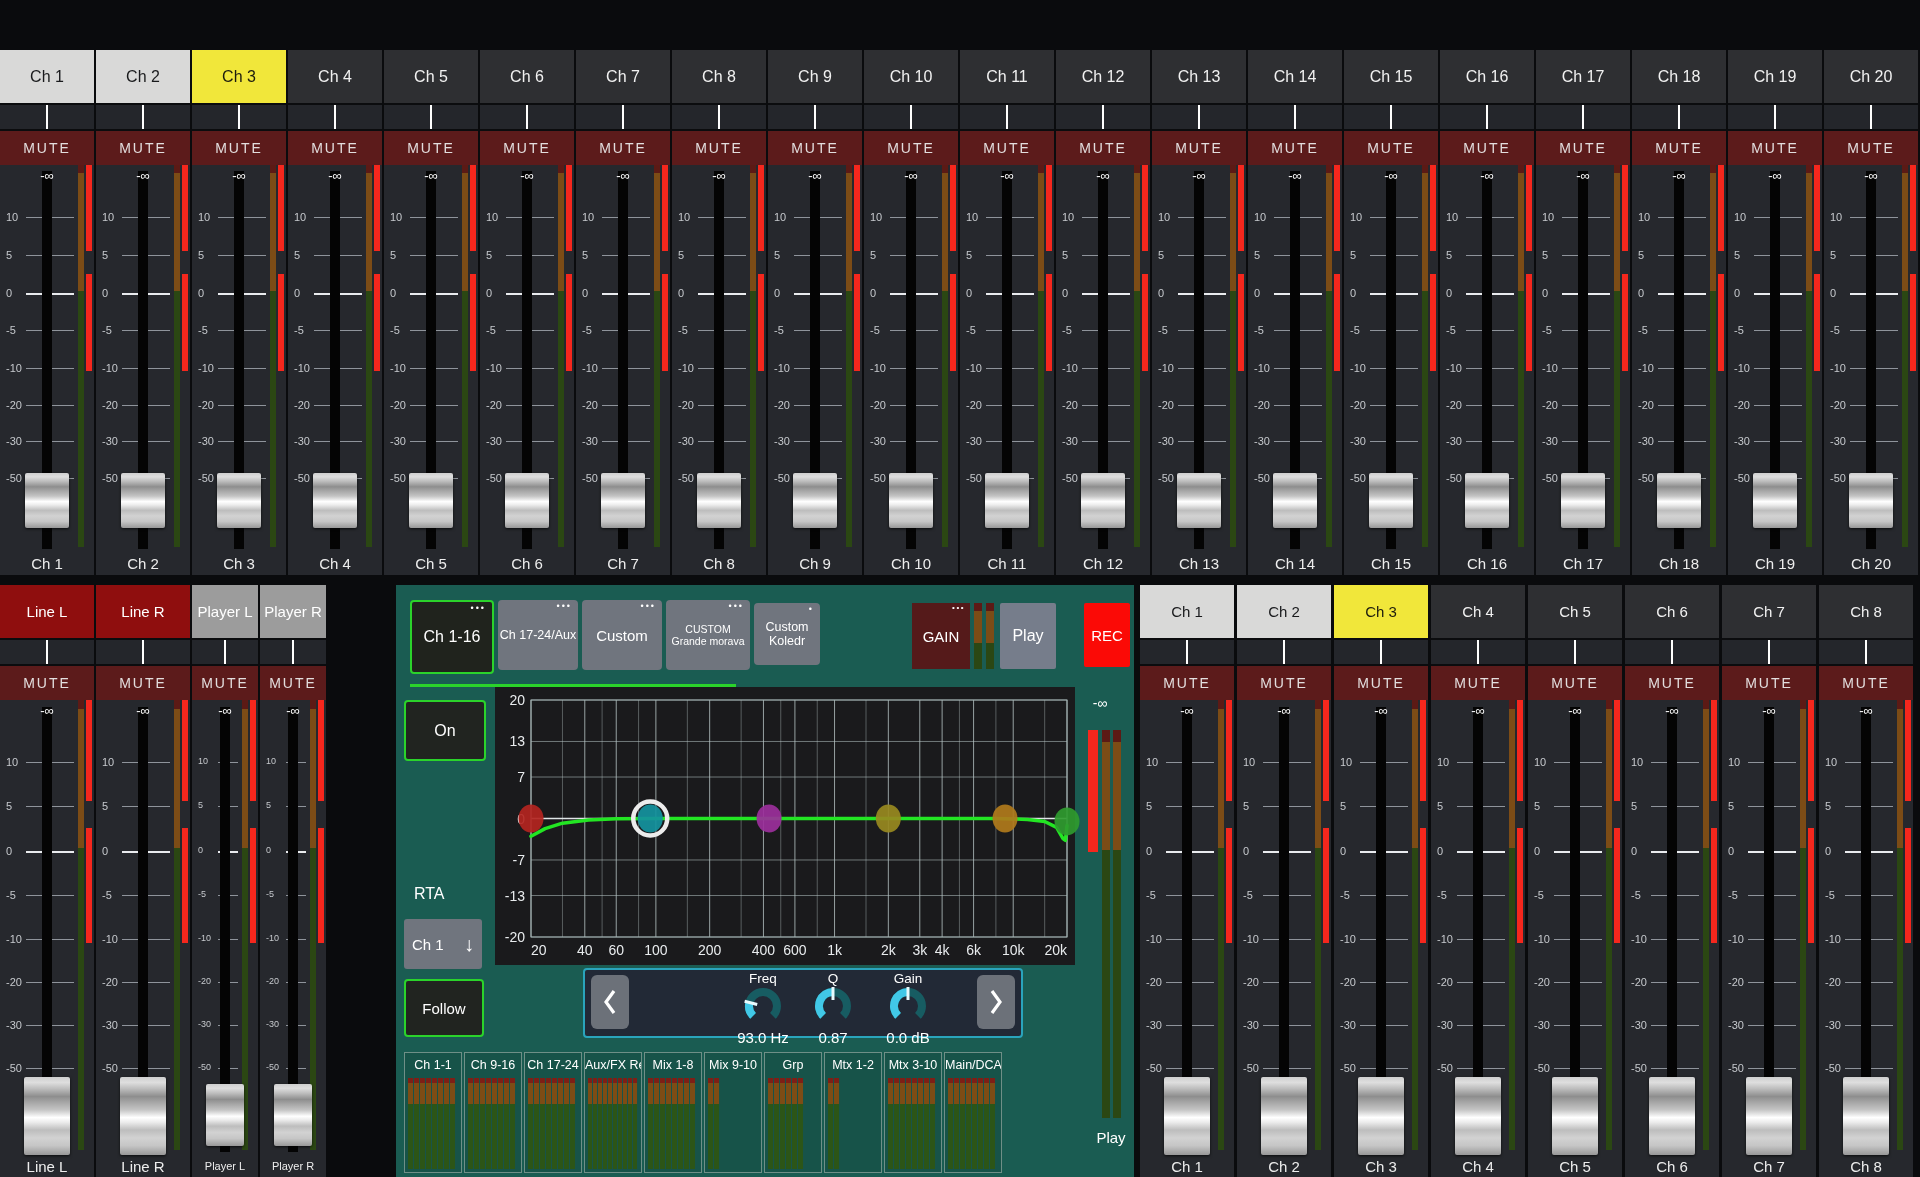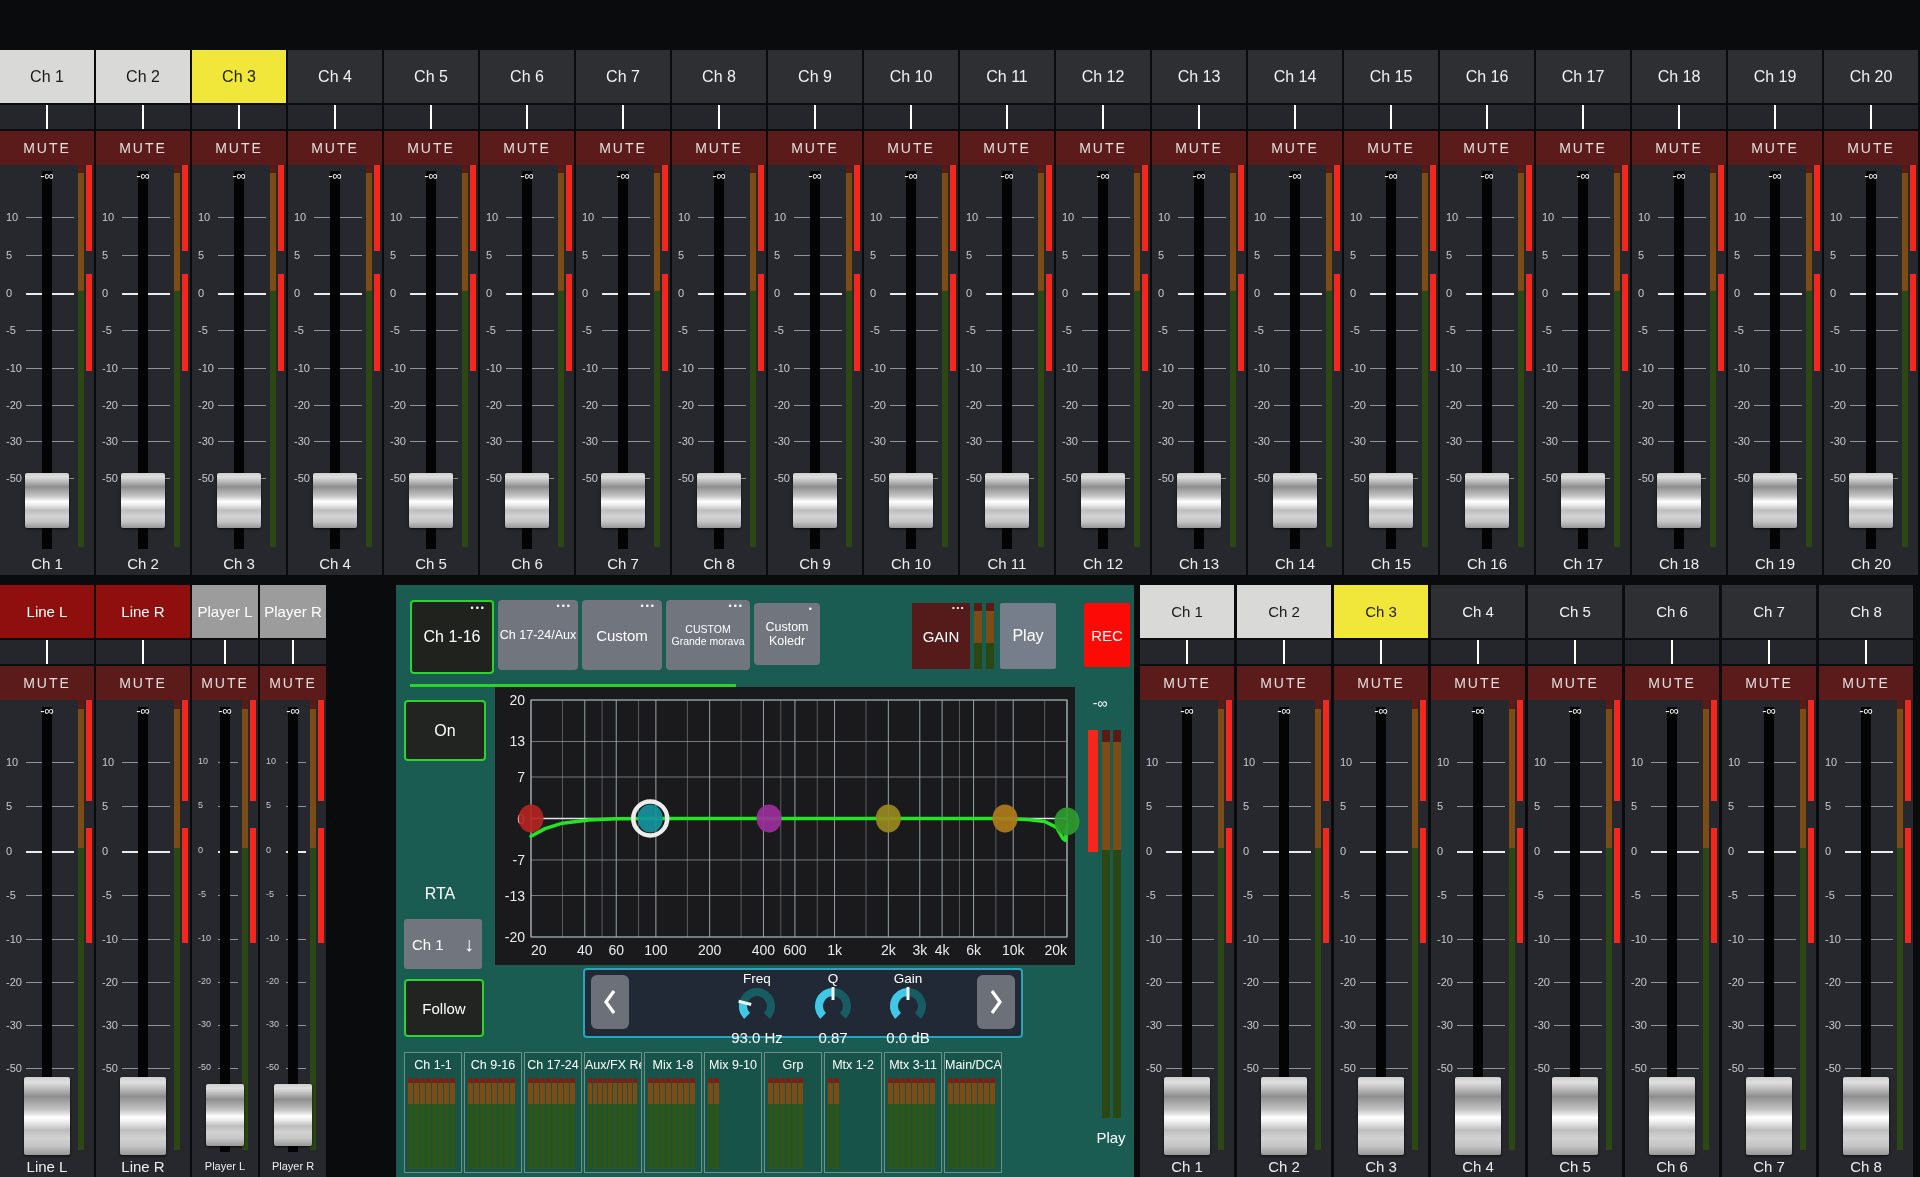--- a/index.html
+++ b/index.html
@@ -77,21 +77,21 @@
   #gain-meter-1{left:578px;}  #gain-meter-2{left:590px;}
   #play-btn{position:absolute;left:604px;top:18px;width:56px;height:66px;background:#767d8b;border-radius:2px;
     display:flex;align-items:center;justify-content:center;font-size:16px;cursor:pointer;}
   #rec-btn{position:absolute;left:688px;top:18px;width:46px;height:64px;background:var(--rec-red,#fb0a06);
     border-radius:2px;display:flex;align-items:center;justify-content:center;font-size:15px;cursor:pointer;}
   #on-btn{position:absolute;left:8px;top:115px;width:78px;height:57px;background:#212420;
     border:2px solid var(--accent-green,#2bd32b);border-radius:4px;display:flex;align-items:center;
     justify-content:center;font-size:16px;cursor:pointer;}
   #eq-graph{position:absolute;left:99px;top:102px;width:580px;height:278px;background:#1a1a1c;}
   #eq-svg{display:block;overflow:visible;}
-  #rta-label{position:absolute;left:4px;top:300px;width:80px;text-align:center;font-size:16px;}
+  #rta-label{position:absolute;left:18px;top:300px;width:80px;text-align:left;font-size:16px;}
   #rta-select{position:absolute;left:8px;top:334px;width:78px;height:50px;background:var(--gray-button,#70757e);
     border-radius:3px;display:flex;align-items:center;justify-content:space-between;padding:0 8px;
     box-sizing:border-box;font-size:15px;cursor:pointer;}
   #rta-select .dd-arrow{font-size:20px;font-weight:700;}
   #follow-btn{position:absolute;left:8px;top:394px;width:76px;height:54px;background:#212420;
     border:2px solid var(--accent-green,#2bd32b);border-radius:4px;display:flex;align-items:center;
     justify-content:center;font-size:15px;cursor:pointer;}
   #knob-row{position:absolute;left:187px;top:383px;width:440px;height:70px;background:#222936;
     border:2px solid #2aa4bc;border-radius:4px;box-sizing:border-box;}
   .arrow-btn{position:absolute;top:5px;width:38px;height:54px;background:#6c7179;border-radius:6px;
@@ -1437,21 +1437,21 @@
       </div>
       <div id="follow-btn">Follow</div>
 
       <div id="knob-row">
         <div class="arrow-btn left">
           <svg width="18" height="30" viewBox="0 0 18 30">
               <polyline points="13,4 5,15 13,26" fill="none" stroke="#fff" stroke-width="3.2"></polyline>
             </svg>
         </div>
         <div id="knobs">
-            <div class="knob-block" style="left: 122px;"><div class="knob-label">Freq</div><svg width="46" height="40" overflow="visible">
+            <div class="knob-block" style="left: 128px;"><div class="knob-label">Freq</div><svg width="46" height="40" overflow="visible">
                 <path d="M13.10 29.90 A14 14 0 1 1 32.90 29.90" fill="none" stroke="#175c62" stroke-width="8"></path>
                 <path d="M13.10 29.90 A14 14 0 0 1 9.44 16.52" fill="none" stroke="#41c8e7" stroke-width="8"></path>
                 <line x1="17.188501033228214" y1="18.50786067701087" x2="4.5969199385560096" y2="15.274892143867755" stroke="#e8fafd" stroke-width="3"></line>
               </svg><div class="knob-value">93.0 Hz</div></div>
             <div class="knob-block" style="left: 198px;"><div class="knob-label">Q</div><svg width="46" height="40" overflow="visible">
                 <path d="M13.10 29.90 A14 14 0 1 1 32.90 29.90" fill="none" stroke="#175c62" stroke-width="8"></path>
                 <path d="M13.10 29.90 A14 14 0 0 1 23.00 6.00" fill="none" stroke="#41c8e7" stroke-width="8"></path>
                 <line x1="23" y1="14" x2="22.999999999999996" y2="1" stroke="#e8fafd" stroke-width="3"></line>
               </svg><div class="knob-value">0.87</div></div>
             <div class="knob-block" style="left: 273px;"><div class="knob-label">Gain</div><svg width="46" height="40" overflow="visible">
@@ -1554,21 +1554,21 @@
             </div>
           </div>
           <div class="mgroup">
             <div class="mg-label">Mtx 1-2</div>
             <div class="bars">
               <div class="bar" style="width: 5px;"></div>
               <div class="bar" style="width: 5px;"></div>
             </div>
           </div>
           <div class="mgroup">
-            <div class="mg-label">Mtx 3-11</div>
+            <div class="mg-label">Mtx 3-10</div>
             <div class="bars">
               <div class="bar" style="width: 5px;"></div>
               <div class="bar" style="width: 5px;"></div>
               <div class="bar" style="width: 5px;"></div>
               <div class="bar" style="width: 5px;"></div>
               <div class="bar" style="width: 5px;"></div>
               <div class="bar" style="width: 5px;"></div>
               <div class="bar" style="width: 5px;"></div>
               <div class="bar" style="width: 5px;"></div>
             </div>

